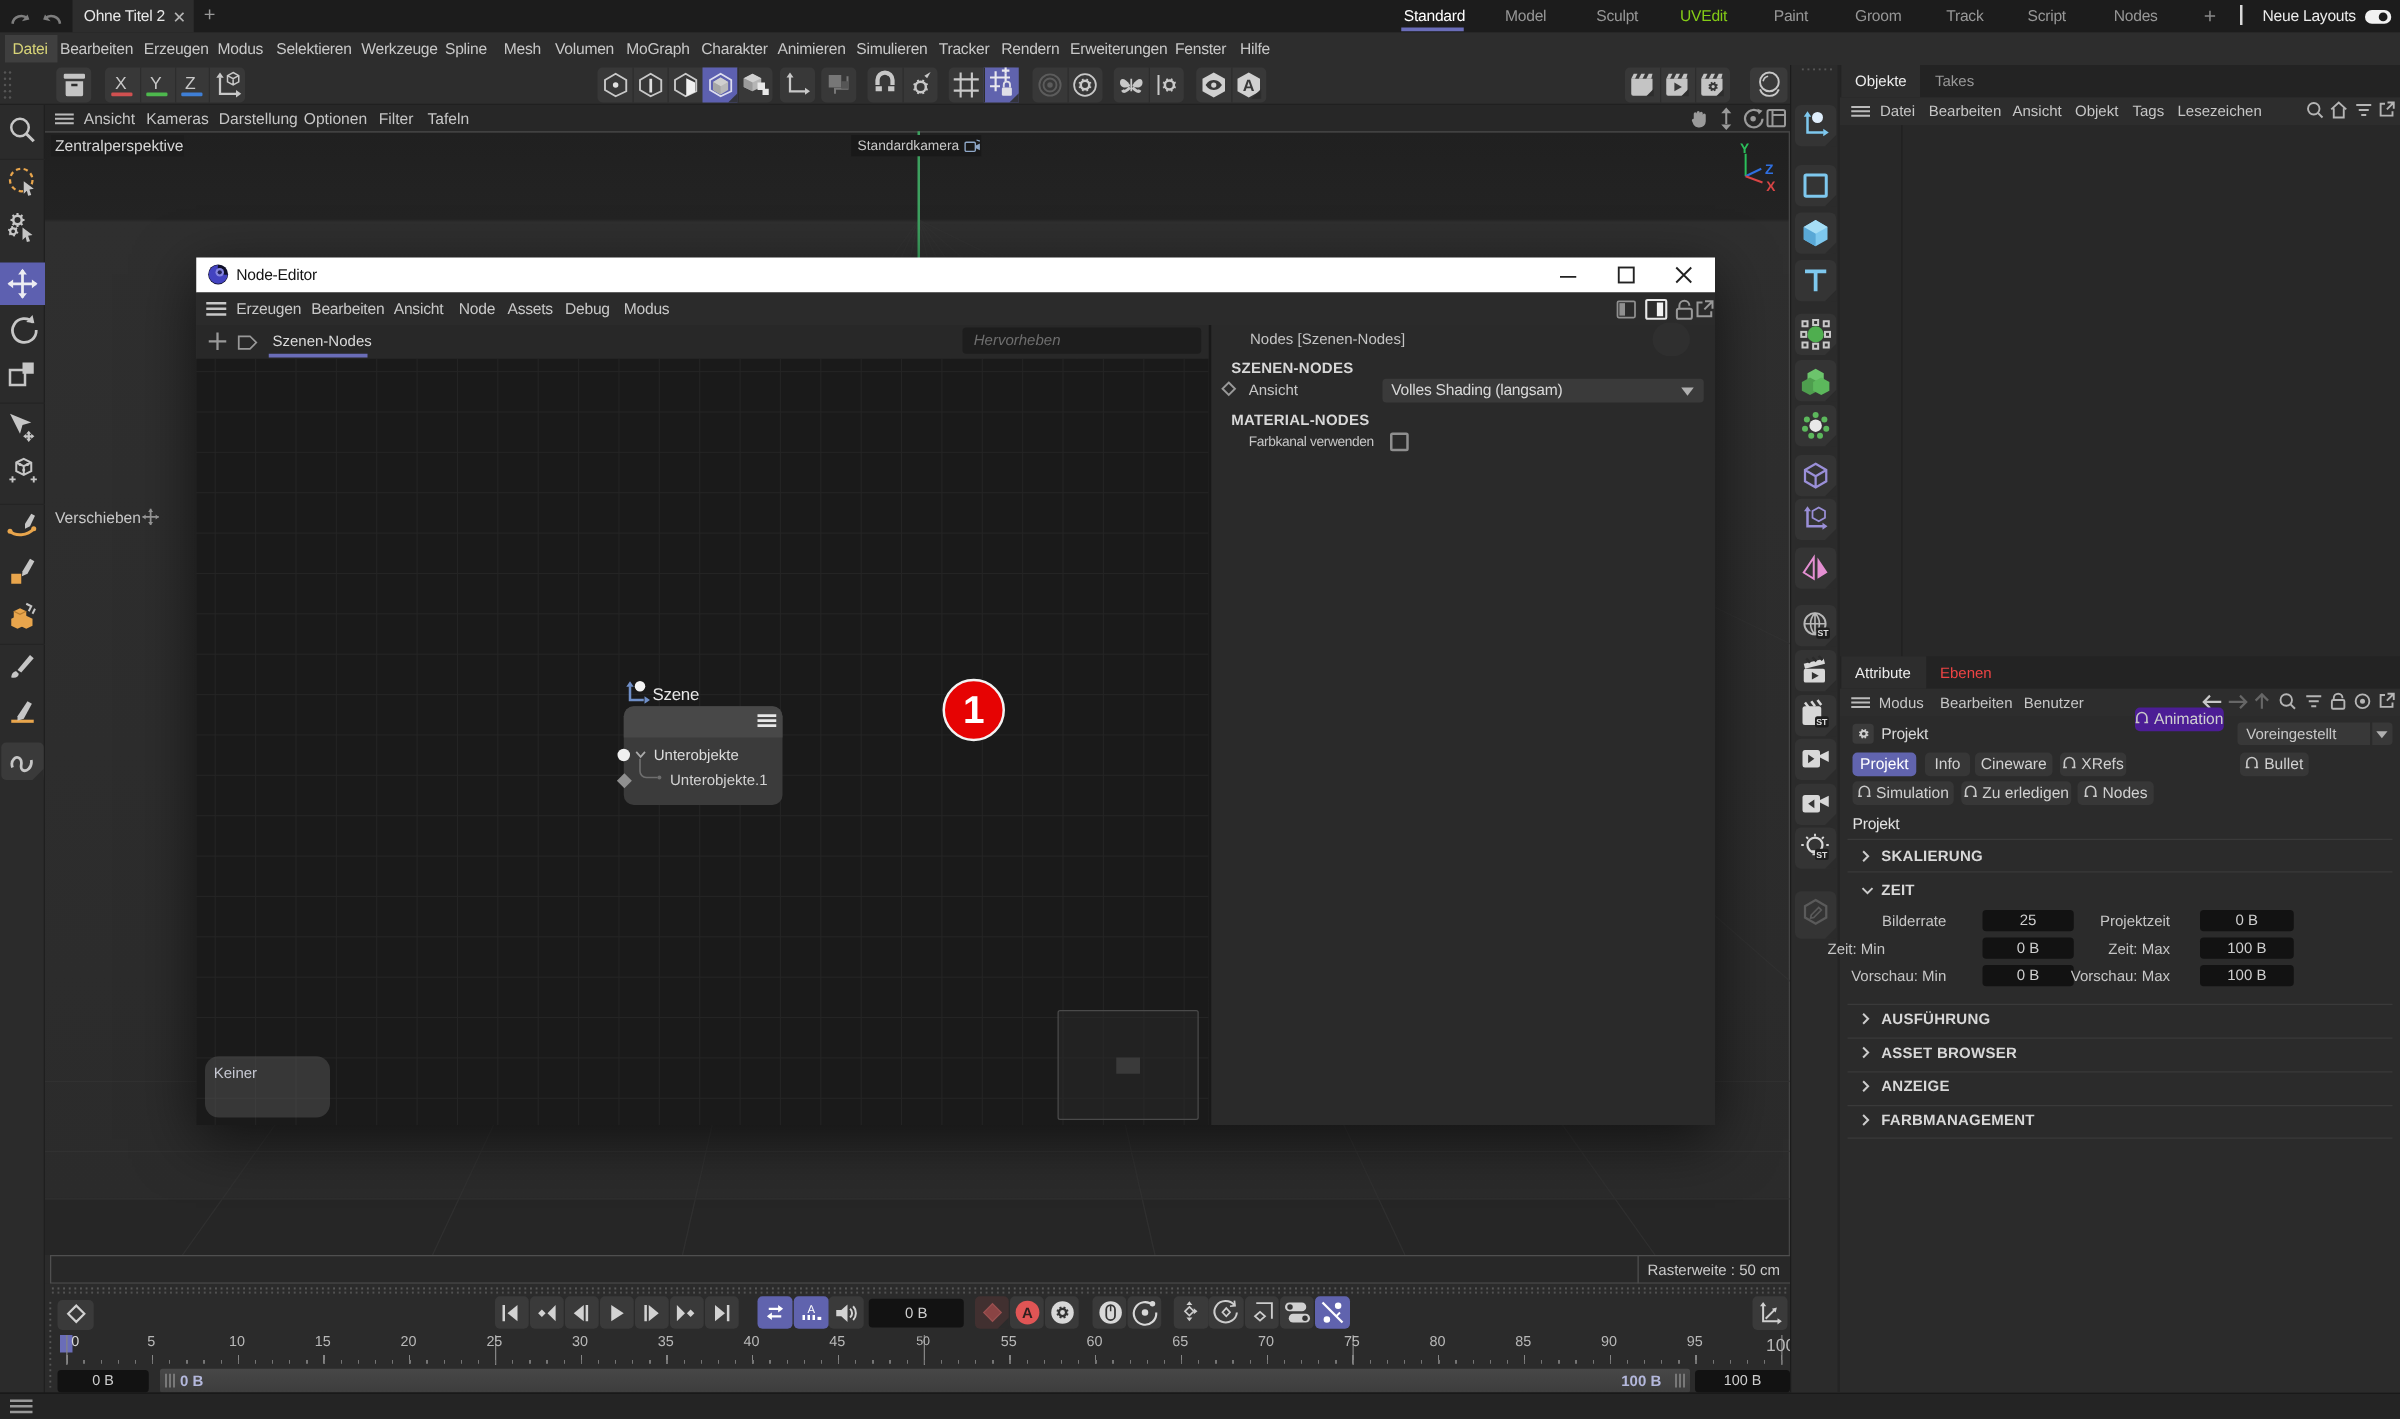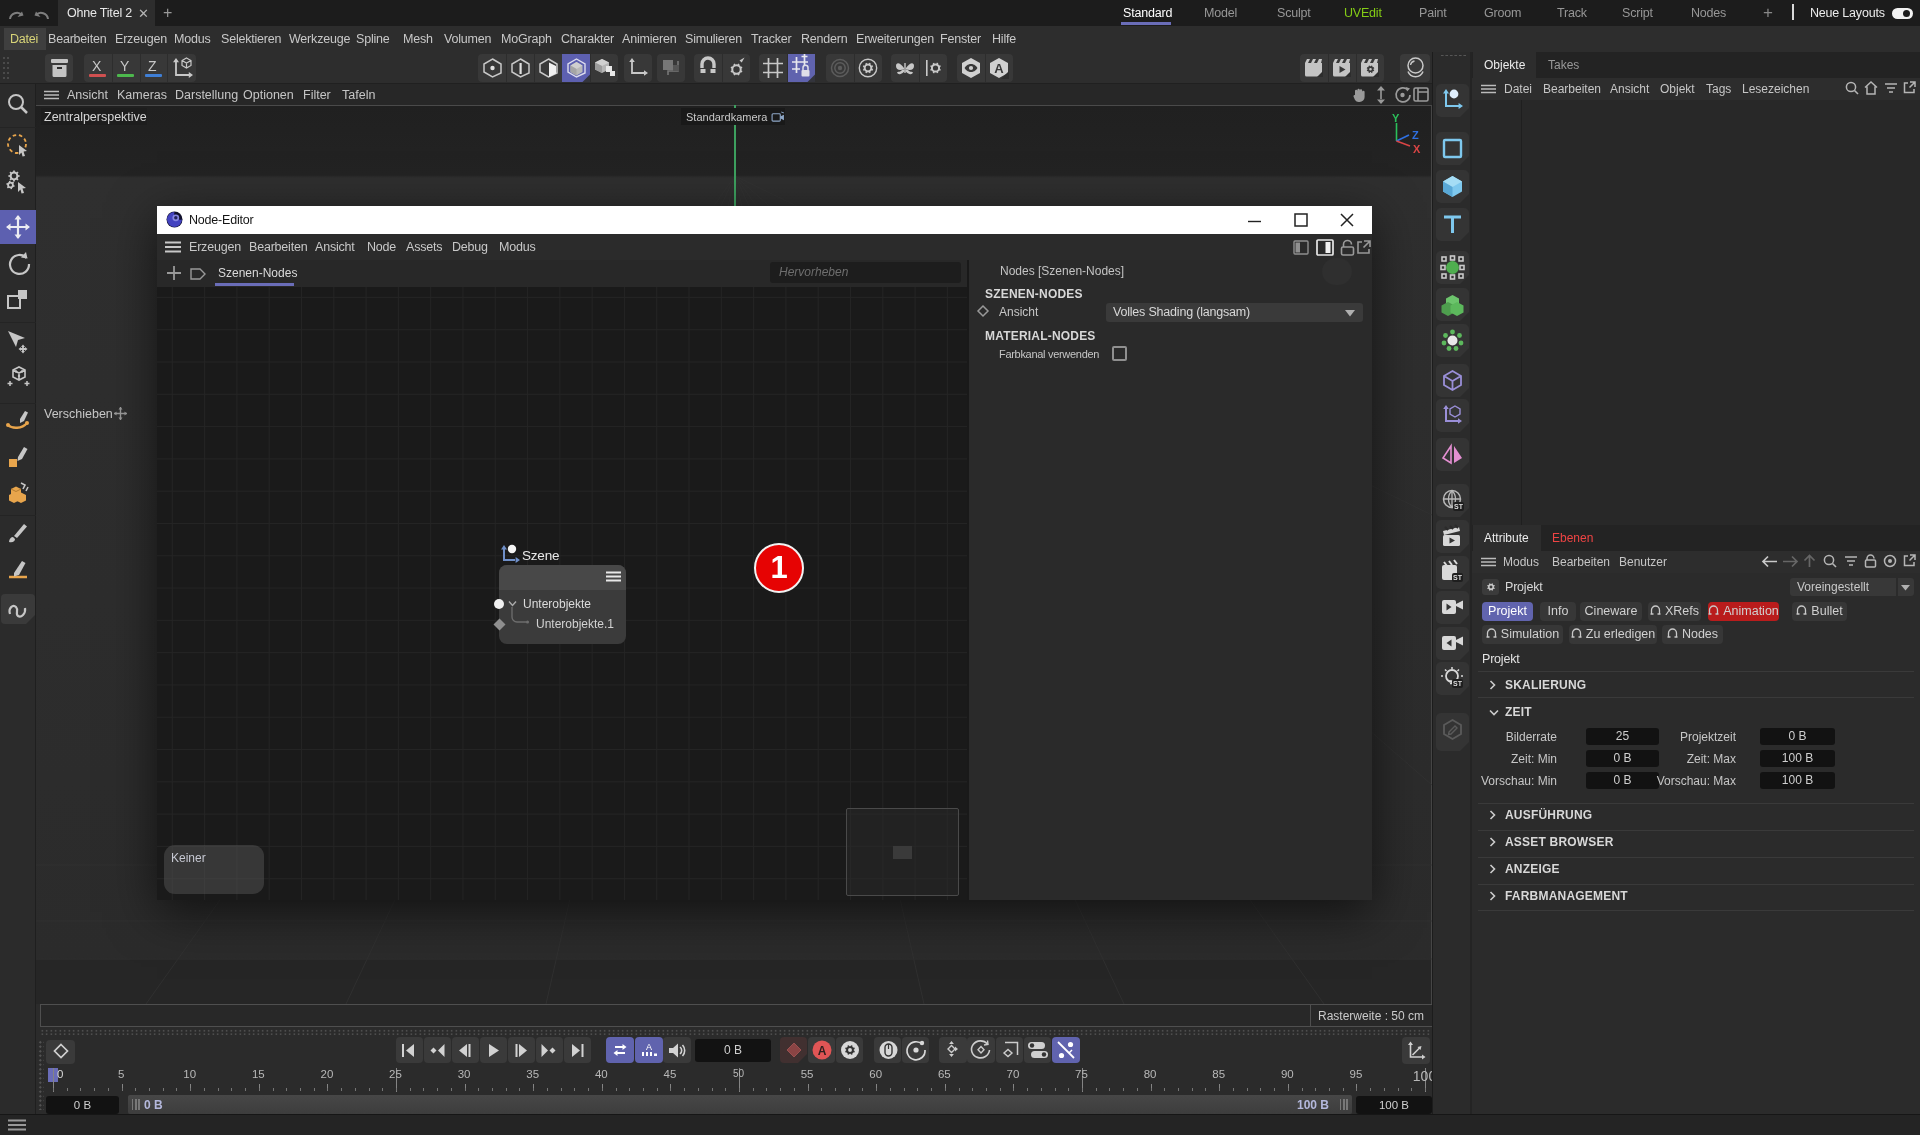--- a/index.html
+++ b/index.html
@@ -971,21 +971,21 @@
 <div class="a" style="left:1897px;top:578px;width:17px;height:18px;background:#383838;border-radius:0 3px 3px 0;border-left:1px solid #2b2b2b"></div>
 <svg style="left:1901px;top:585px" width="9" height="6">
     <path d="M0 0 h9 L4.5 5.5 z" fill="#b0b0b0"></path>
   </svg>
 <div class="chip" style="left:1482px;top:602px;width:51px;background:#6164ae;color:#fff">Projekt</div>
 <div class="chip" style="left:1540px;top:602px;width:36px;background:#373737;color:#d0d0d0">Info</div>
 <div class="chip" style="left:1580px;top:602px;width:62px;background:#373737;color:#d0d0d0">Cineware</div>
 <div class="chip" style="left:1648px;top:602px;width:53px;background:#373737;color:#d0d0d0"><svg width="11" height="11" viewBox="0 0 11 11" style="position:static;vertical-align:-1px;margin-right:4px">
       <path d="M1.5 9 V5 a4 4 0 0 1 8 0 v4 M0.5 9 h3 M7.5 9 h3" stroke="#c8c8c8" stroke-width="1.3" fill="none"></path>
     </svg>XRefs</div>
-<div class="chip" style="left:1708px;top:602px;width:71px;background:#b91c1c;color:#d0d0d0"><svg width="11" height="11" viewBox="0 0 11 11" style="position:static;vertical-align:-1px;margin-right:4px">
+<div class="chip" style="left:1708px;top:566px;width:71px;background:#4c1d95;color:#d0d0d0"><svg width="11" height="11" viewBox="0 0 11 11" style="position:static;vertical-align:-1px;margin-right:4px">
       <path d="M1.5 9 V5 a4 4 0 0 1 8 0 v4 M0.5 9 h3 M7.5 9 h3" stroke="#c8c8c8" stroke-width="1.3" fill="none"></path>
     </svg>Animation</div>
 <div class="chip" style="left:1792px;top:602px;width:55px;background:#373737;color:#d0d0d0"><svg width="11" height="11" viewBox="0 0 11 11" style="position:static;vertical-align:-1px;margin-right:4px">
       <path d="M1.5 9 V5 a4 4 0 0 1 8 0 v4 M0.5 9 h3 M7.5 9 h3" stroke="#c8c8c8" stroke-width="1.3" fill="none"></path>
     </svg>Bullet</div>
 <div class="chip" style="left:1482px;top:625px;width:81px"><svg width="11" height="11" viewBox="0 0 11 11" style="position:static;vertical-align:-1px;margin-right:4px">
       <path d="M1.5 9 V5 a4 4 0 0 1 8 0 v4 M0.5 9 h3 M7.5 9 h3" stroke="#c8c8c8" stroke-width="1.3" fill="none"></path>
     </svg>Simulation</div>
 <div class="chip" style="left:1569px;top:625px;width:88px"><svg width="11" height="11" viewBox="0 0 11 11" style="position:static;vertical-align:-1px;margin-right:4px">
       <path d="M1.5 9 V5 a4 4 0 0 1 8 0 v4 M0.5 9 h3 M7.5 9 h3" stroke="#c8c8c8" stroke-width="1.3" fill="none"></path>
@@ -1022,20 +1022,20 @@
   </svg>
 <div class="sec" style="left:1505px;top:862px">ANZEIGE</div>
 <svg style="left:1489px;top:891px" width="7" height="10">
     <path d="M1.5 1 L5.5 5 L1.5 9" stroke="#ccc" stroke-width="1.6" fill="none"></path>
   </svg>
 <div class="sec" style="left:1505px;top:889px">FARBMANAGEMENT</div>
 <div class="t2" style="left:1462px;top:730px;width:95px;text-align:right">Bilderrate</div>
 <div class="ib" style="left:1586px;top:728px;width:73px;height:17px;line-height:17px;font-size:12px">25</div>
 <div class="t2" style="left:1641px;top:730px;width:95px;text-align:right">Projektzeit</div>
 <div class="ib" style="left:1760px;top:728px;width:75px;height:17px;line-height:17px;font-size:12px">0 B</div>
-<div class="t2" style="left:1462px;top:752px;width:95px;text-align:right">Zeit: Min</div>
+<div class="t2" style="left:1462px;top:752px;width:95px;text-align:left">Zeit: Min</div>
 <div class="ib" style="left:1586px;top:750px;width:73px;height:17px;line-height:17px;font-size:12px">0 B</div>
 <div class="t2" style="left:1641px;top:752px;width:95px;text-align:right">Zeit: Max</div>
 <div class="ib" style="left:1760px;top:750px;width:75px;height:17px;line-height:17px;font-size:12px">100 B</div>
 <div class="t2" style="left:1462px;top:774px;width:95px;text-align:right">Vorschau: Min</div>
 <div class="ib" style="left:1586px;top:772px;width:73px;height:17px;line-height:17px;font-size:12px">0 B</div>
 <div class="t2" style="left:1641px;top:774px;width:95px;text-align:right">Vorschau: Max</div>
 <div class="ib" style="left:1760px;top:772px;width:75px;height:17px;line-height:17px;font-size:12px">100 B</div>
 
 </body></html>

